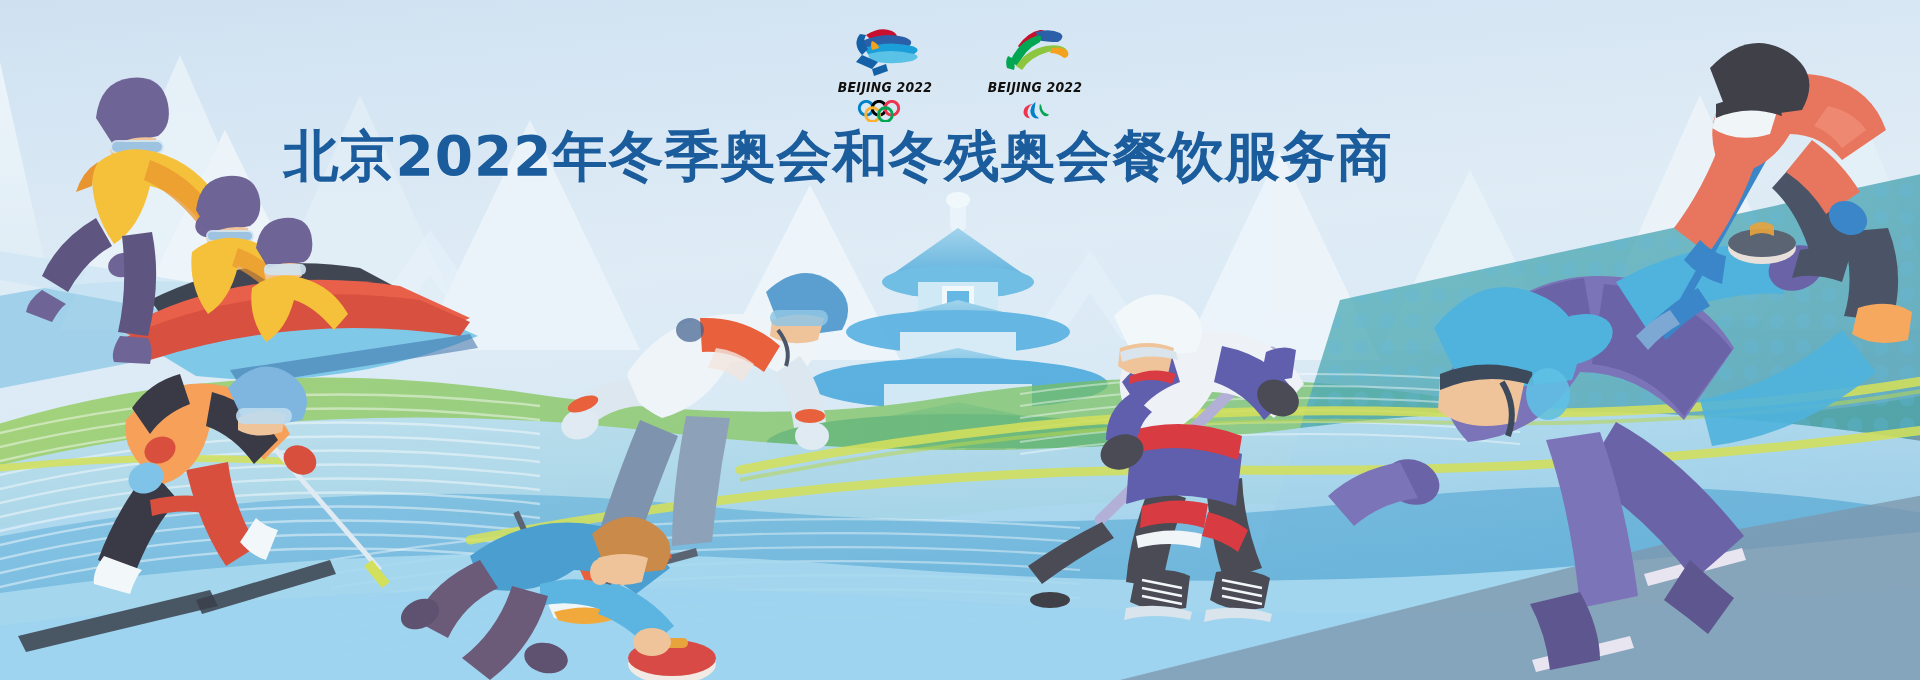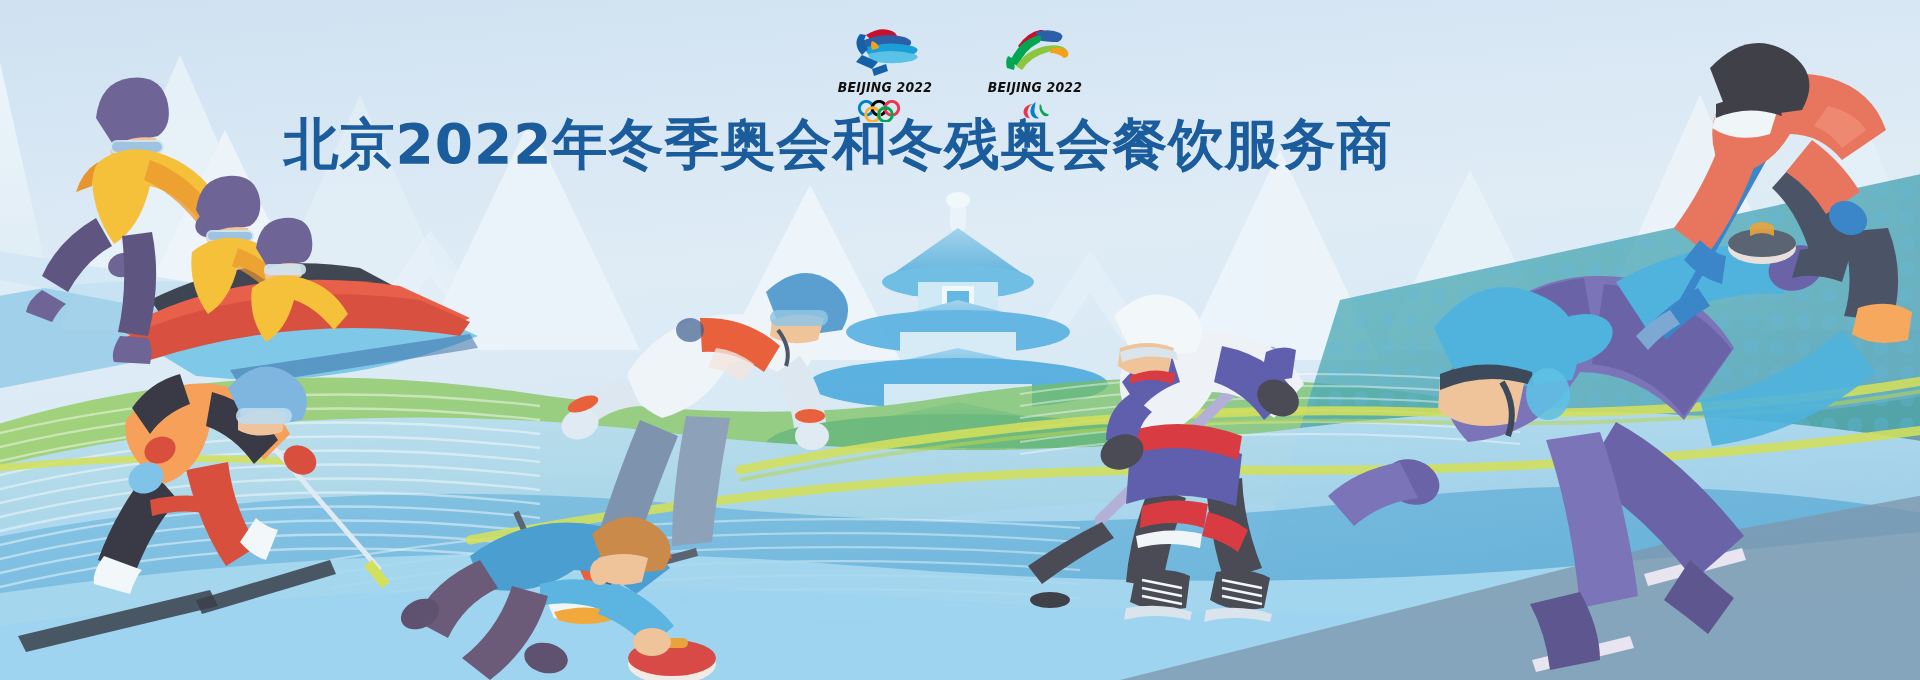--- a/index.html
+++ b/index.html
@@ -25,21 +25,21 @@
     font-family:"DejaVu Sans",sans-serif;
     font-weight:bold;font-style:italic;
     font-size:12.5px;letter-spacing:.2px;color:#12100f;
     margin-top:3px;white-space:nowrap;
     transform:scaleY(1.18);
   }
   .emblem .rings{margin-top:6px;height:22px;}
 
   
   #title{
-    position:absolute;top:116px;left:0;width:1676px;
+    position:absolute;top:128px;left:0;width:1676px;
     text-align:center;z-index:45;
     font-family:"DejaVu Sans","Liberation Sans",sans-serif;
     font-weight:bold;
     font-size:55px;line-height:1.05;
     letter-spacing:1px;
     color:#1a5c9c;
     text-shadow:0 1px 0 rgba(255,255,255,.25);
     white-space:nowrap;
   }
 </style>

